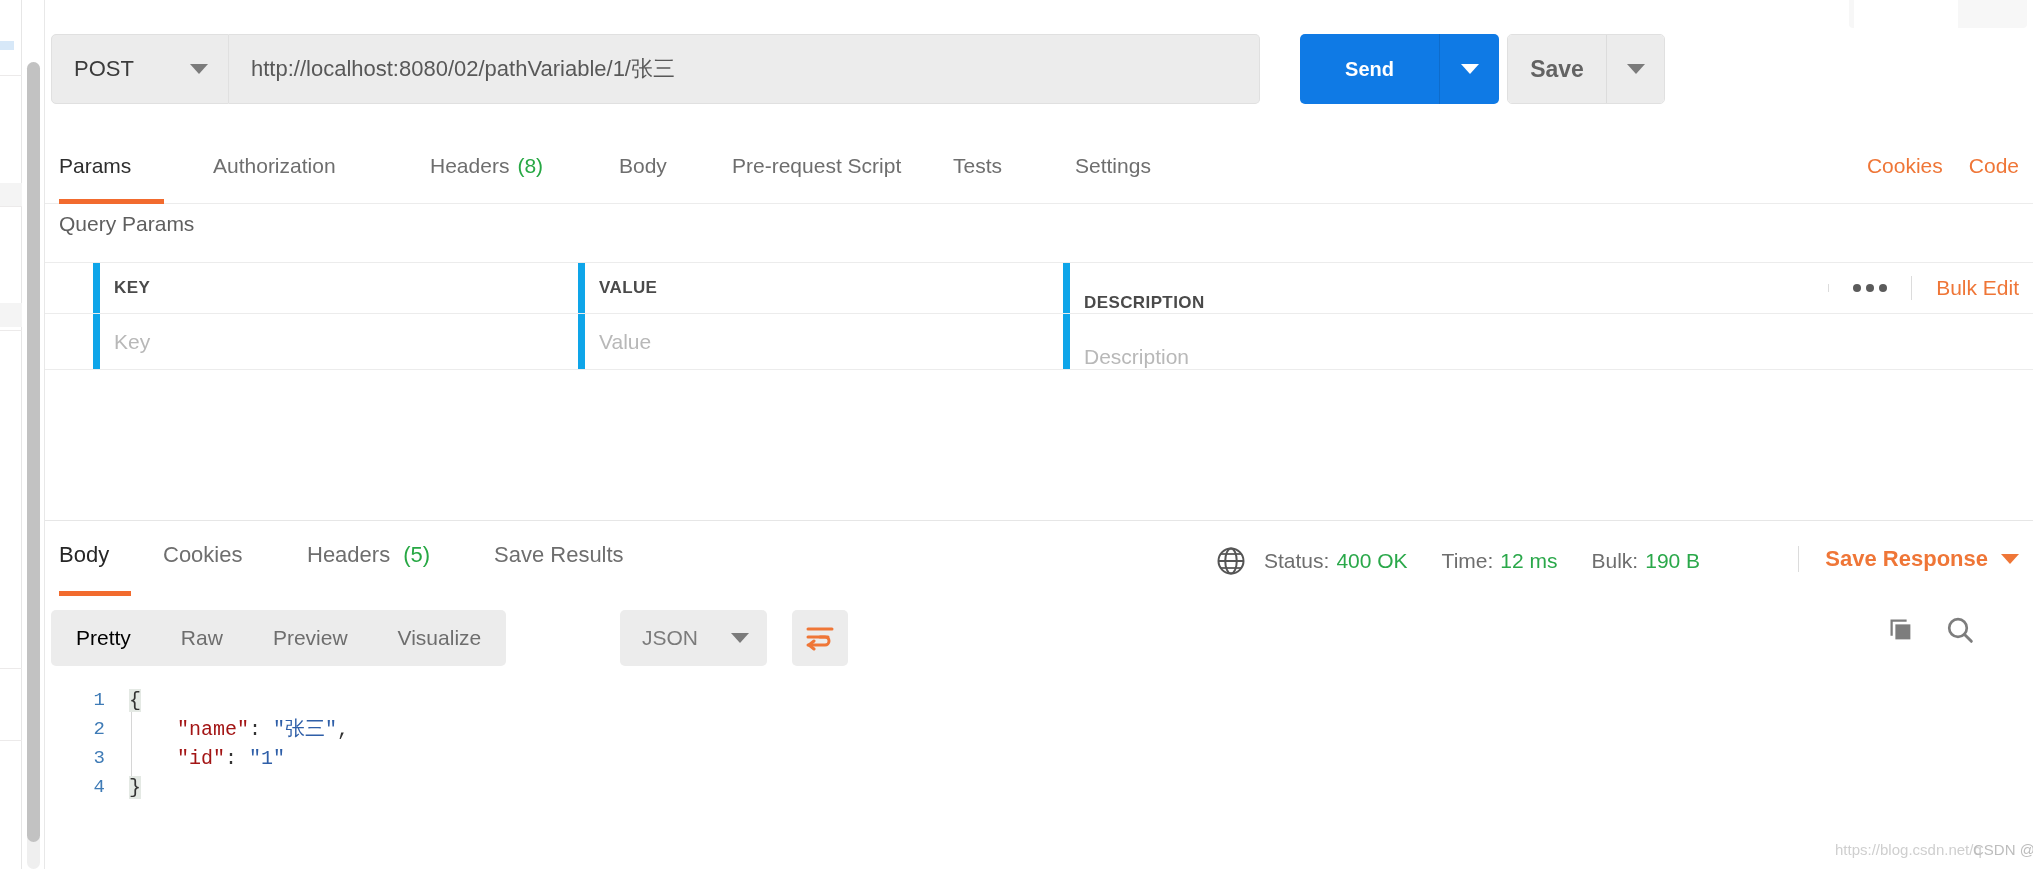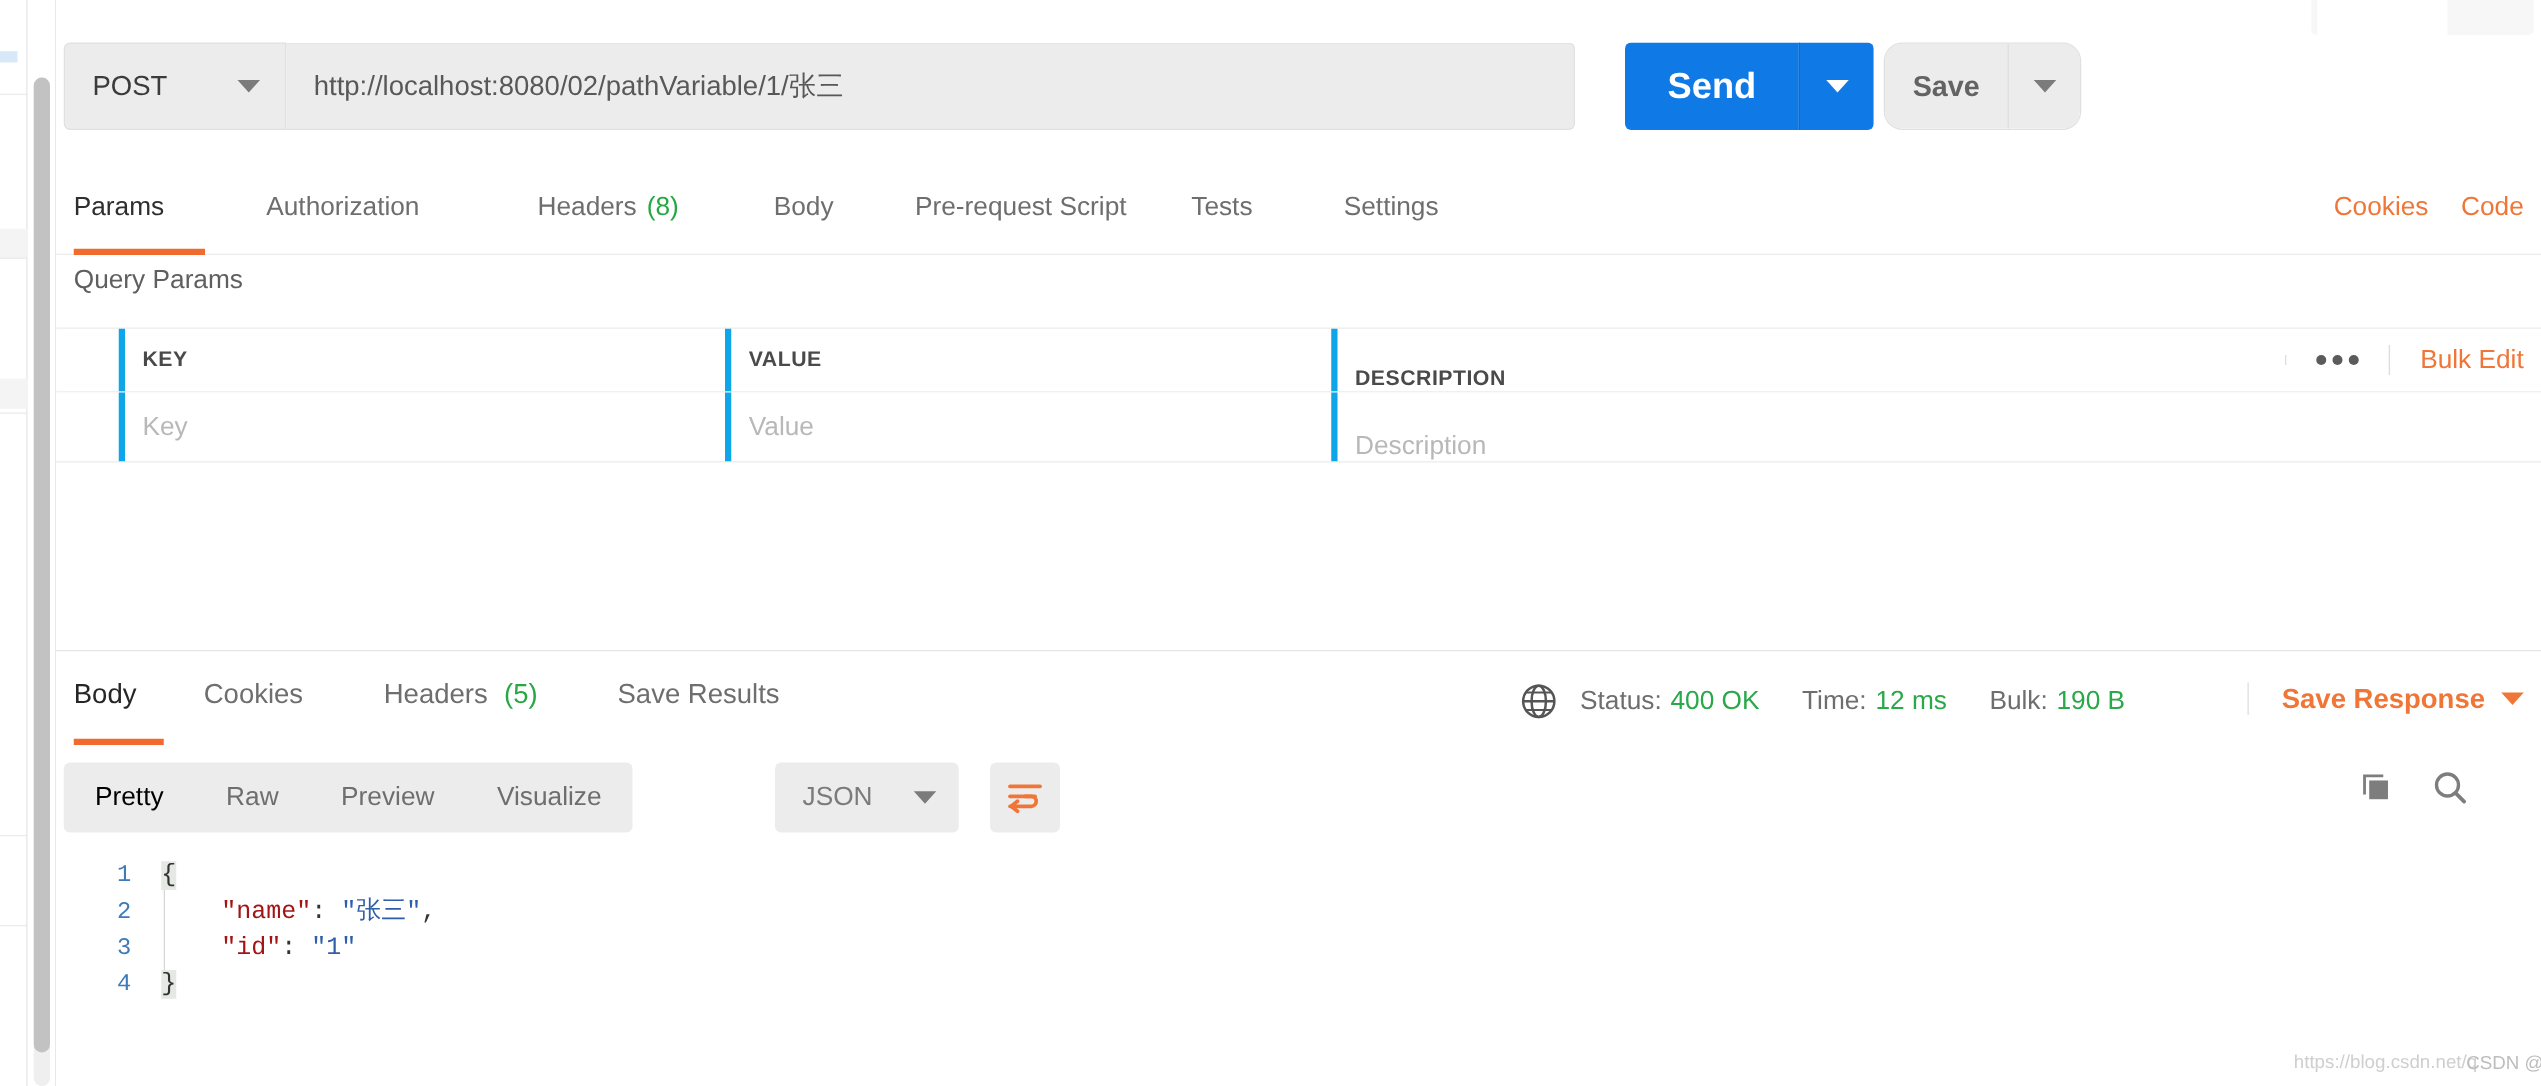--- a/index.html
+++ b/index.html
@@ -140,40 +140,40 @@
     position: absolute; left: 1249px; top: 0;
     height: 70px;
     display: flex;
     border-radius: 5px;
     overflow: hidden;
   }
   .send-btn {
     width: 139px; height: 70px;
     background: #0f7ae5;
     color: #ffffff;
-    font-size: 29px;
+    font-size: 20px;
     font-weight: bold;
     display: flex; align-items: center; justify-content: center;
     cursor: pointer;
     border: none;
     font-family: "Liberation Sans", sans-serif;
   }
   .send-caret-btn {
     width: 60px; height: 70px;
     background: #0f7ae5;
     display: flex; align-items: center; justify-content: center;
     cursor: pointer;
     border-left: 1px solid #0d6ccc;
   }
 
   .save-group {
     position: absolute; left: 1456px; top: 0;
     height: 70px;
     display: flex;
-    border-radius: 15px;
+    border-radius: 5px;
     overflow: hidden;
     border: 1px solid #e0e0e0;
   }
   .save-btn {
     width: 98px; height: 68px;
     background: #ececec;
     color: #636363;
     font-size: 23px;
     font-weight: bold;
     display: flex; align-items: center; justify-content: center;
@@ -245,21 +245,21 @@
     display: flex;
     width: 1988px;
     border-top: 1px solid #ececec;
     border-bottom: 1px solid #ececec;
   }
   .ptable-row.head { height: 52px; background: #ffffff; }
   .ptable-row.body { height: 56px; background: #ffffff; border-top: none; }
 
   .cell {
     display: flex; align-items: center;
-    border-right: 5px solid #0ea5e9;
+    border-right: 7px solid #0ea5e9;
     padding-left: 14px;
     height: 100%;
   }
   .cell.check { width: 55px; padding-left: 0; }
   .cell.key { width: 485px; }
   .cell.value { width: 485px; }
   .cell.desc { flex: 1; border-right: none; position: relative; align-items: flex-end; }
 
   .col-head {
     font-size: 17px;

